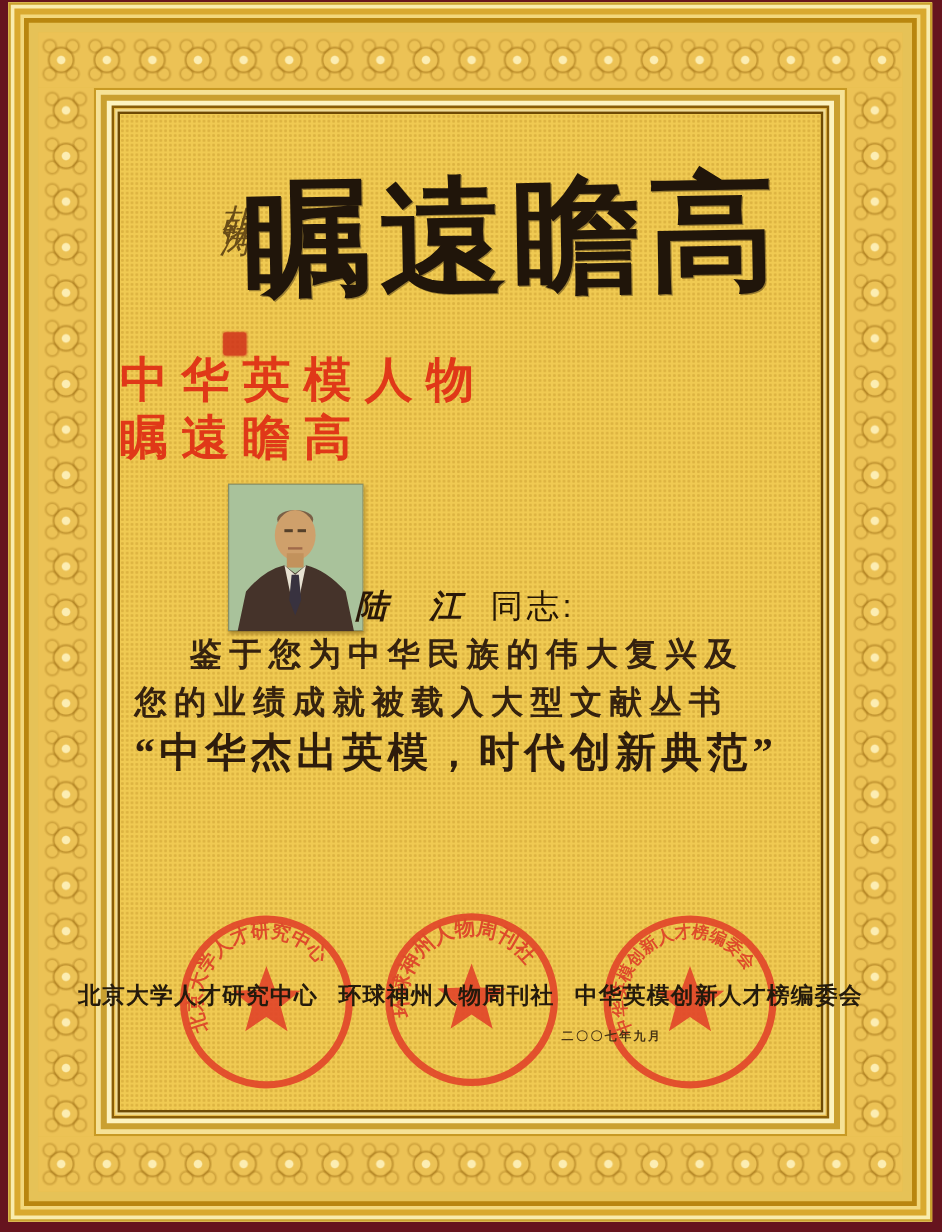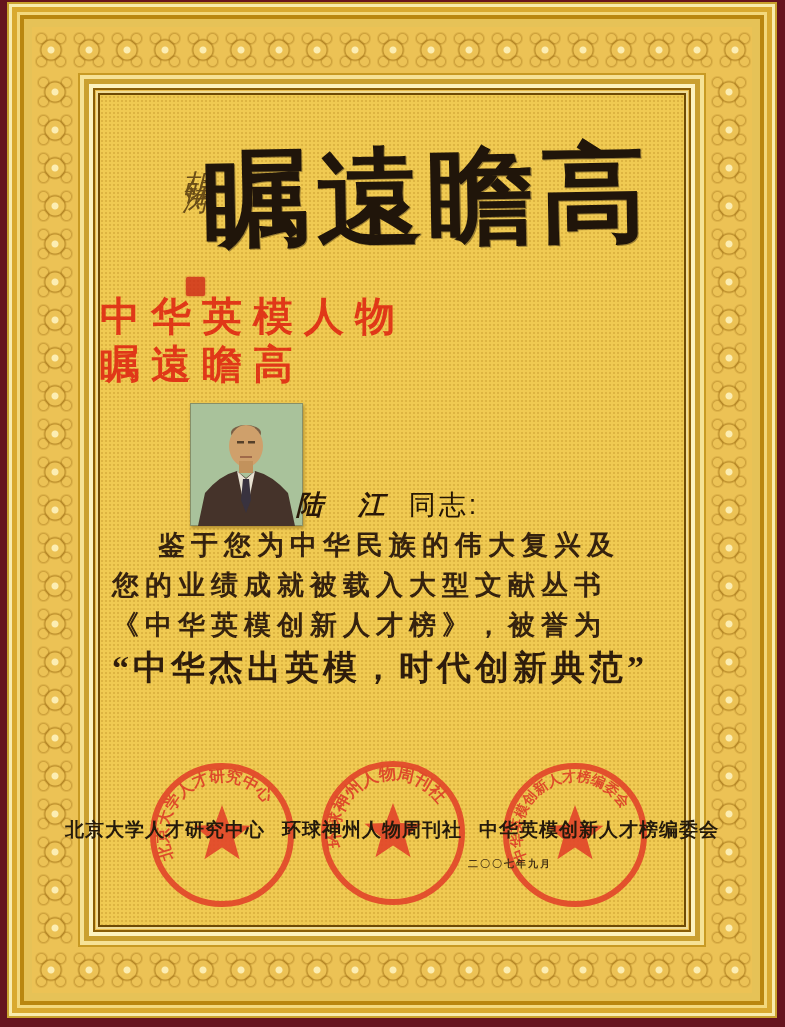--- a/index.html
+++ b/index.html
@@ -132,21 +132,20 @@
         <rect x="50" y="53" width="12" height="2" fill="#a06a4a"></rect>
       </svg>
 
       <div class="recipient">
         <span class="name">陆 江</span><span class="salutation">同志:</span>
       </div>
 
       <div class="body-text">
         <div class="line indent1">鉴于您为中华民族的伟大复兴及</div>
         <div class="line">您的业绩成就被载入大型文献丛书</div>
-        <div class="line">《中华英模创新人才榜》，被誉为</div>
         <div class="line honor">“中华杰出英模，时代创新典范”</div>
       </div>
 
       <svg class="seal s1" viewBox="0 0 150 150">
         <circle cx="75" cy="75" r="69" fill="none" stroke="#e2472a" stroke-width="6"></circle>
         <polygon points="75,45 82.3,64.9 103.5,65.7 86.9,78.9 92.6,99.3 75,87.5 57.4,99.3 63.1,78.9 46.5,65.7 67.7,64.9" fill="#e2472a"></polygon>
         <path id="arc1" d="M 28.2 102 A 54 54 0 1 1 121.8 102" fill="none"></path>
         <text font-size="16" fill="#dd4128" font-weight="bold">
           <textPath href="#arc1" startOffset="4">北京大学人才研究中心</textPath>
         </text>

